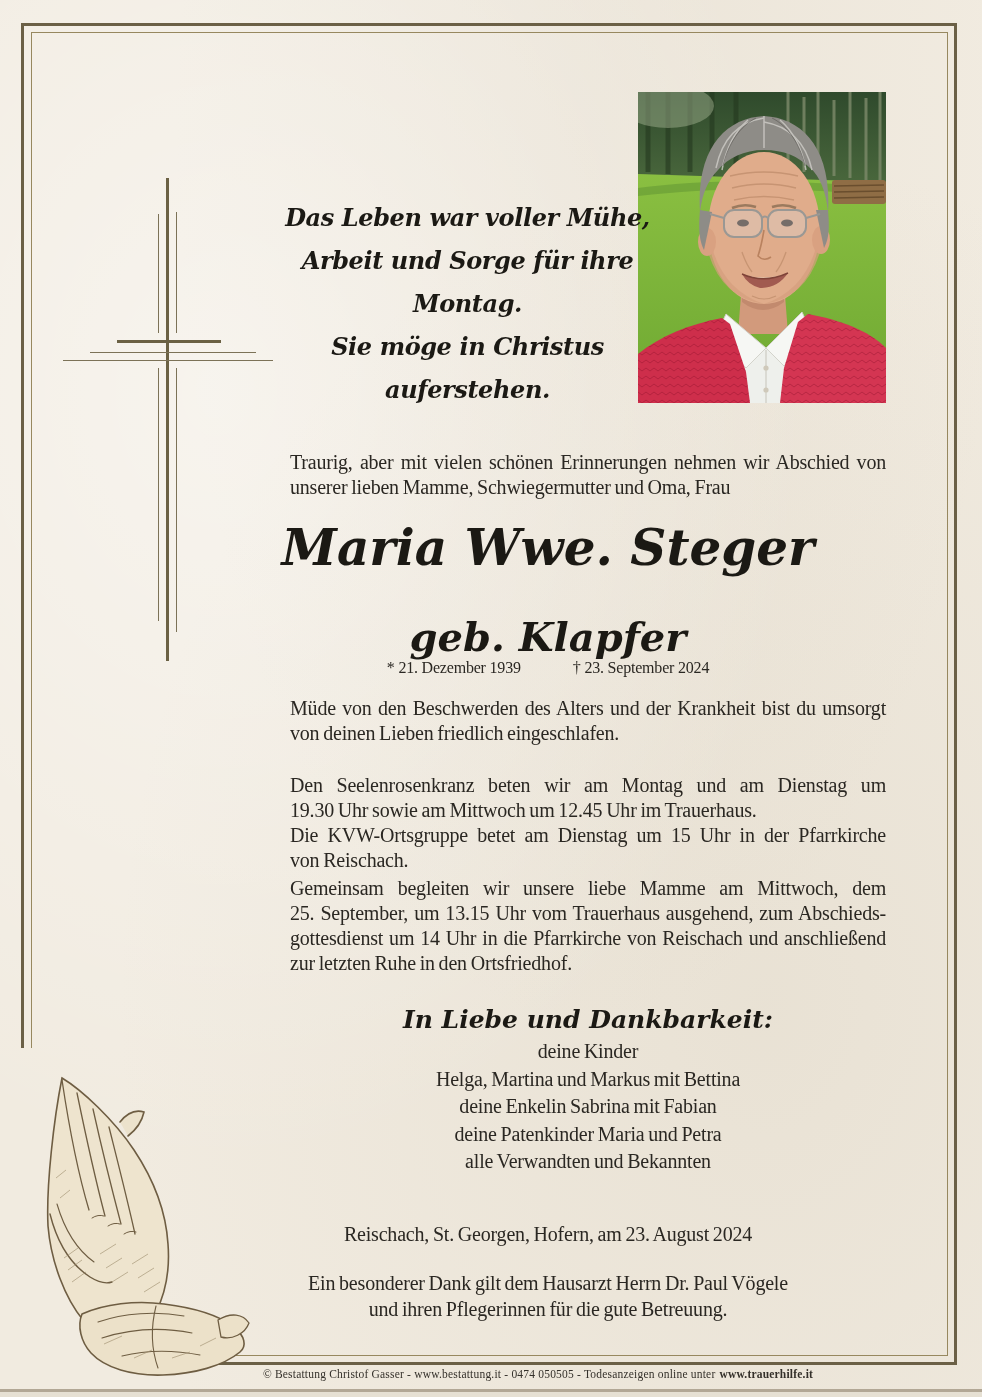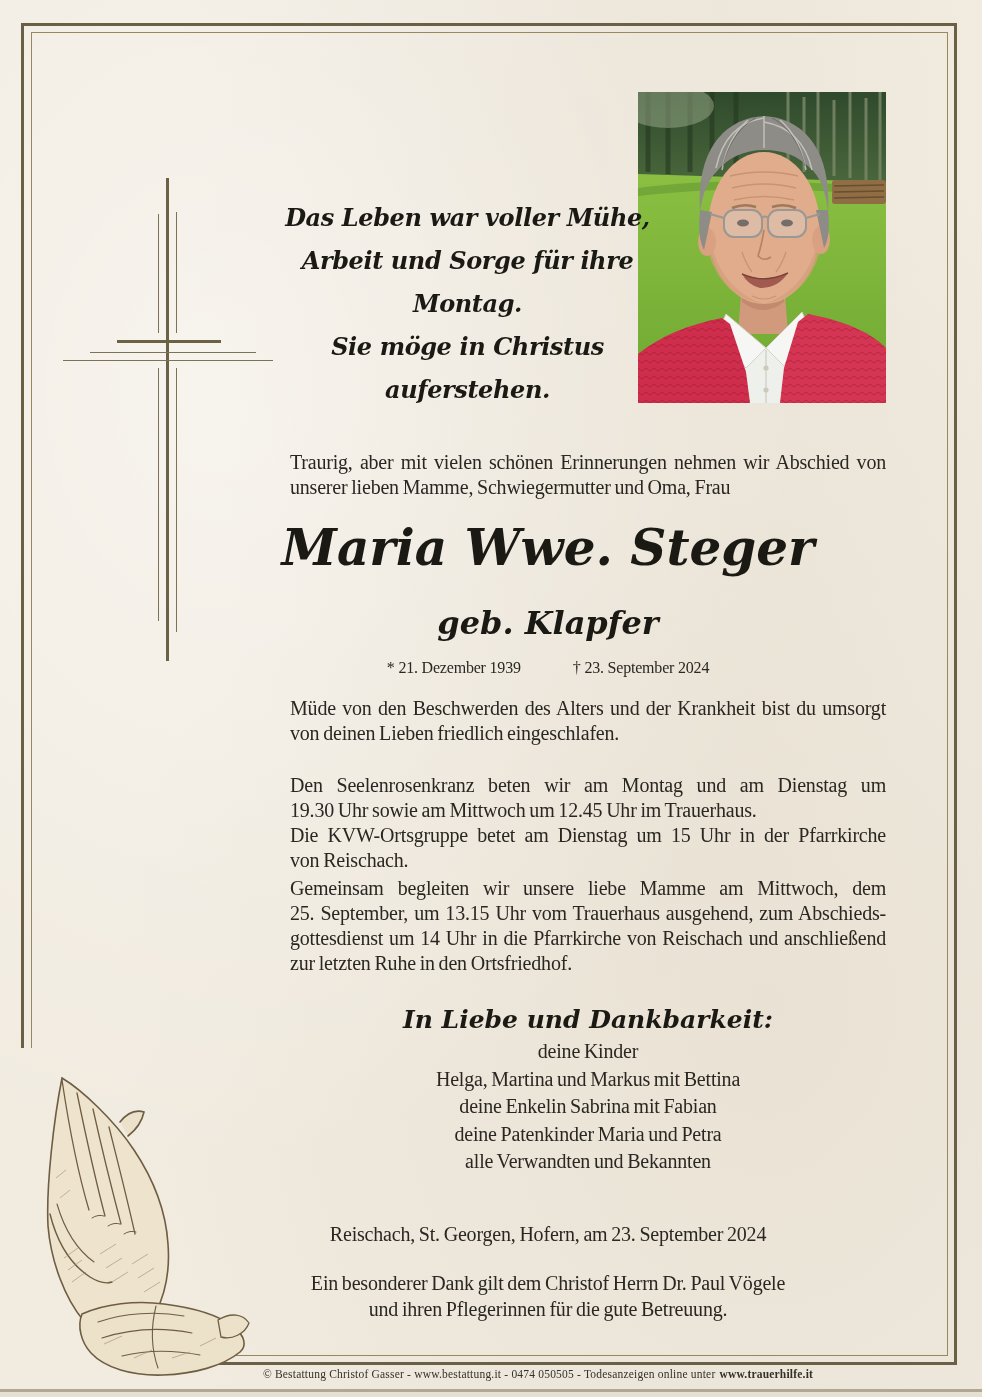--- a/index.html
+++ b/index.html
@@ -23,21 +23,21 @@
             color:#2a2722;letter-spacing:-0.2px;word-spacing:-1px;}
   .jline{text-align:justify;text-align-last:justify;}
   .jlast{text-align:justify;text-align-last:left;}
   .body-col{left:290px;width:596px;}
   .center-wide{left:210px;width:676px;text-align:center;}
   .center-col{left:290px;width:596px;text-align:center;}
   .script{font-family:"DejaVu Serif",serif;font-style:italic;color:#1b1914;font-weight:bold;}
   .verse{left:250px;top:196px;width:435px;text-align:center;
          font-size:24px;line-height:43px;letter-spacing:-0.4px;}
   .name{top:508px;font-size:50px;line-height:80px;}
-  .maiden{top:598px;font-size:32px;line-height:50px;}
+  .maiden{top:612px;font-size:40px;line-height:50px;}
   .dates{top:655px;display:flex;justify-content:center;gap:52px;
          font-size:16px;line-height:26px;color:#2a2722;letter-spacing:-0.2px;}
   .fam{line-height:27.5px;}
   .footer{top:1366px;left:0;width:972px;box-sizing:border-box;padding-left:104px;
           text-align:center;font-size:11.5px;line-height:16px;color:#34302a;letter-spacing:0.2px;}
   .footer b{margin-left:4px;}
   .photo{left:638px;top:92px;width:248px;height:311px;overflow:hidden;}
   .hands{left:4px;top:1058px;width:246px;height:328px;}
   .edge-line{left:0;top:1389px;width:982px;height:3px;background:#b2a795;}
   .edge-bottom{left:0;top:1392px;width:982px;height:5px;background:#e6e0d3;}
@@ -211,24 +211,24 @@
   <div class="abs center-col script" style="top:1002px;font-size:25px;line-height:36px;">In Liebe und Dankbarkeit:</div>
 
   <div class="abs bodytext center-col fam" style="top:1038px;">
     <div>deine Kinder</div>
     <div>Helga, Martina und Markus mit Bettina</div>
     <div>deine Enkelin Sabrina mit Fabian</div>
     <div>deine Patenkinder Maria und Petra</div>
     <div>alle Verwandten und Bekannten</div>
   </div>
 
-  <div class="abs bodytext center-wide" style="top:1221px;line-height:26px;">Reischach, St. Georgen, Hofern, am 23. September 2024</div>
+  <div class="abs bodytext center-wide" style="top:1221px;line-height:26px;">Reischach, St. Georgen, Hofern, am 23. August 2024</div>
 
   <div class="abs bodytext center-wide" style="top:1271px;line-height:25.5px;">
-    <div>Ein besonderer Dank gilt dem Christof Herrn Dr. Paul Vögele</div>
+    <div>Ein besonderer Dank gilt dem Hausarzt Herrn Dr. Paul Vögele</div>
     <div>und ihren Pflegerinnen für die gute Betreuung.</div>
   </div>
 
   <div class="abs hands">
     <svg width="246" height="328" viewBox="0 0 246 328">
       <g fill="none" stroke="#6e5d42" stroke-width="1.6" stroke-linecap="round">
         <path d="M116,64 Q127,50 140,54 Q137,68 124,78" fill="#ece2cc"></path>
         <path d="M58,20 C78,32 110,62 130,92 C150,122 162,154 164,186 C166,212 161,236 152,254 L142,270 C118,278 95,274 79,262 C61,240 47,204 44,168 C42,128 50,60 58,20 Z" fill="#eee4ce"></path>
         <path d="M58,22 C64,62 73,112 85,152" stroke-width="1.3"></path>
         <path d="M73,35 C81,74 91,120 101,158" stroke-width="1.3"></path>

